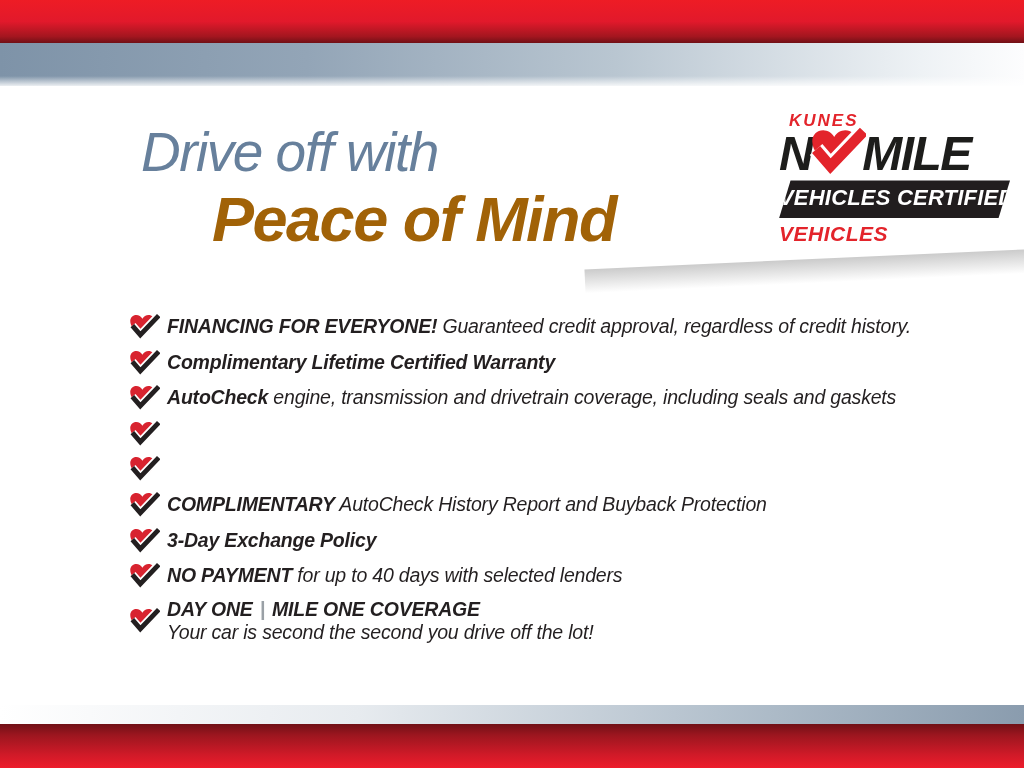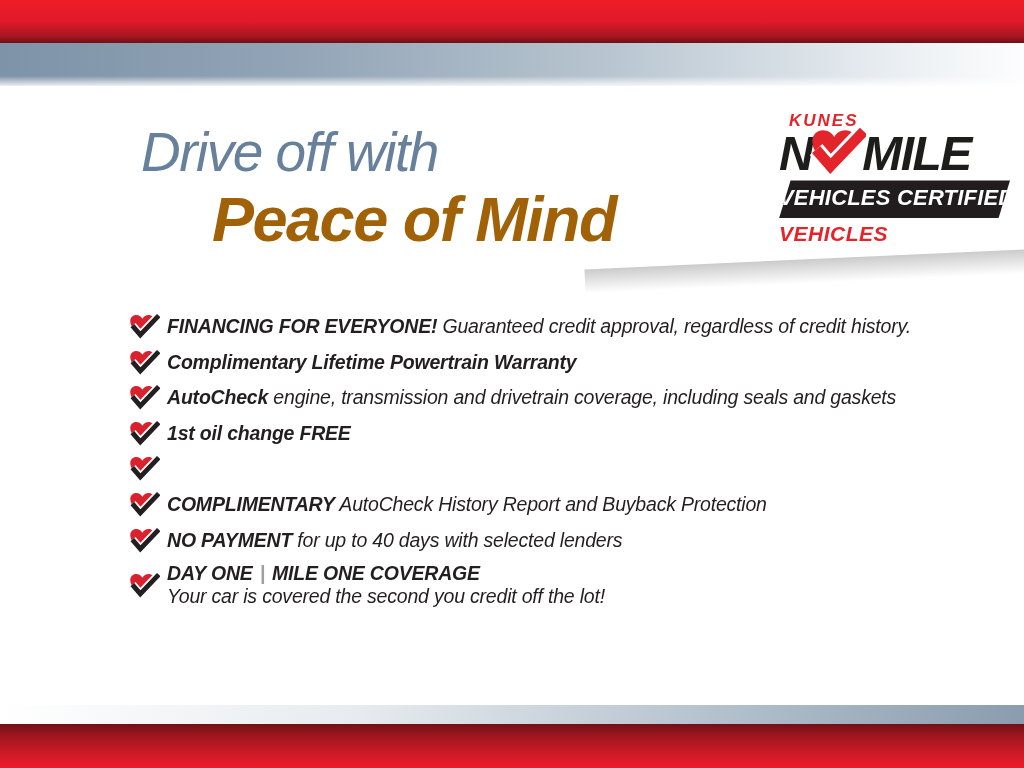--- a/index.html
+++ b/index.html
@@ -117,37 +117,36 @@
           <polyline points="4,14.5 13.5,25.5 35.5,2.5" stroke="#231f20" stroke-width="5.8" fill="none"></polyline>
         </svg>
         <div class="benefit-text"><span class="bold">FINANCING FOR EVERYONE!</span><span> Guaranteed credit approval, regardless of credit history.</span></div>
       </div>
       <div class="benefit">
         <svg class="benefit-icon" viewBox="0 0 37 31">
           <path d="M16 28 C7 21 1.5 15.5 1.5 9 C1.5 4.9 4.7 1.8 8.7 1.8 C11.7 1.8 14.5 3.6 16 6.3 C17.5 3.6 20.3 1.8 23.3 1.8 C27.3 1.8 30.5 4.9 30.5 9 C30.5 15.5 25 21 16 28 Z" fill="#d8232f"></path>
           <polyline points="4,14.5 13.5,25.5 35.5,2.5" stroke="#ffffff" stroke-width="10" fill="none"></polyline>
           <polyline points="4,14.5 13.5,25.5 35.5,2.5" stroke="#231f20" stroke-width="5.8" fill="none"></polyline>
         </svg>
-        <div class="benefit-text"><span class="bold">Complimentary Lifetime Powertrain Warranty</span></div>
+        <div class="benefit-text"><span class="bold">Complimentary Lifetime Certified Warranty</span></div>
       </div>
       <div class="benefit">
         <svg class="benefit-icon" viewBox="0 0 37 31">
           <path d="M16 28 C7 21 1.5 15.5 1.5 9 C1.5 4.9 4.7 1.8 8.7 1.8 C11.7 1.8 14.5 3.6 16 6.3 C17.5 3.6 20.3 1.8 23.3 1.8 C27.3 1.8 30.5 4.9 30.5 9 C30.5 15.5 25 21 16 28 Z" fill="#d8232f"></path>
           <polyline points="4,14.5 13.5,25.5 35.5,2.5" stroke="#ffffff" stroke-width="10" fill="none"></polyline>
           <polyline points="4,14.5 13.5,25.5 35.5,2.5" stroke="#231f20" stroke-width="5.8" fill="none"></polyline>
         </svg>
         <div class="benefit-text"><span class="bold">AutoCheck</span><span> engine, transmission and drivetrain coverage, including seals and gaskets</span></div>
       </div>
       <div class="benefit">
         <svg class="benefit-icon" viewBox="0 0 37 31">
           <path d="M16 28 C7 21 1.5 15.5 1.5 9 C1.5 4.9 4.7 1.8 8.7 1.8 C11.7 1.8 14.5 3.6 16 6.3 C17.5 3.6 20.3 1.8 23.3 1.8 C27.3 1.8 30.5 4.9 30.5 9 C30.5 15.5 25 21 16 28 Z" fill="#d8232f"></path>
           <polyline points="4,14.5 13.5,25.5 35.5,2.5" stroke="#ffffff" stroke-width="10" fill="none"></polyline>
           <polyline points="4,14.5 13.5,25.5 35.5,2.5" stroke="#231f20" stroke-width="5.8" fill="none"></polyline>
         </svg>
-        <div class="benefit-text"><span class="bold">1st oil change FREE</span></div>
       </div>
       <div class="benefit">
         <svg class="benefit-icon" viewBox="0 0 37 31">
           <path d="M16 28 C7 21 1.5 15.5 1.5 9 C1.5 4.9 4.7 1.8 8.7 1.8 C11.7 1.8 14.5 3.6 16 6.3 C17.5 3.6 20.3 1.8 23.3 1.8 C27.3 1.8 30.5 4.9 30.5 9 C30.5 15.5 25 21 16 28 Z" fill="#d8232f"></path>
           <polyline points="4,14.5 13.5,25.5 35.5,2.5" stroke="#ffffff" stroke-width="10" fill="none"></polyline>
           <polyline points="4,14.5 13.5,25.5 35.5,2.5" stroke="#231f20" stroke-width="5.8" fill="none"></polyline>
         </svg>
       </div>
       <div class="benefit">
         <svg class="benefit-icon" viewBox="0 0 37 31">
@@ -156,28 +155,36 @@
           <polyline points="4,14.5 13.5,25.5 35.5,2.5" stroke="#231f20" stroke-width="5.8" fill="none"></polyline>
         </svg>
         <div class="benefit-text"><span class="bold">COMPLIMENTARY</span><span> AutoCheck History Report and Buyback Protection</span></div>
       </div>
       <div class="benefit">
         <svg class="benefit-icon" viewBox="0 0 37 31">
           <path d="M16 28 C7 21 1.5 15.5 1.5 9 C1.5 4.9 4.7 1.8 8.7 1.8 C11.7 1.8 14.5 3.6 16 6.3 C17.5 3.6 20.3 1.8 23.3 1.8 C27.3 1.8 30.5 4.9 30.5 9 C30.5 15.5 25 21 16 28 Z" fill="#d8232f"></path>
           <polyline points="4,14.5 13.5,25.5 35.5,2.5" stroke="#ffffff" stroke-width="10" fill="none"></polyline>
           <polyline points="4,14.5 13.5,25.5 35.5,2.5" stroke="#231f20" stroke-width="5.8" fill="none"></polyline>
         </svg>
+        <div class="benefit-text"><span class="bold">3-Day Exchange Policy</span></div>
+      </div>
+      <div class="benefit">
+        <svg class="benefit-icon" viewBox="0 0 37 31">
+          <path d="M16 28 C7 21 1.5 15.5 1.5 9 C1.5 4.9 4.7 1.8 8.7 1.8 C11.7 1.8 14.5 3.6 16 6.3 C17.5 3.6 20.3 1.8 23.3 1.8 C27.3 1.8 30.5 4.9 30.5 9 C30.5 15.5 25 21 16 28 Z" fill="#d8232f"></path>
+          <polyline points="4,14.5 13.5,25.5 35.5,2.5" stroke="#ffffff" stroke-width="10" fill="none"></polyline>
+          <polyline points="4,14.5 13.5,25.5 35.5,2.5" stroke="#231f20" stroke-width="5.8" fill="none"></polyline>
+        </svg>
         <div class="benefit-text"><span class="bold">NO PAYMENT</span><span> for up to 40 days with selected lenders</span></div>
       </div>
       <div class="benefit">
         <svg class="benefit-icon" viewBox="0 0 37 31">
           <path d="M16 28 C7 21 1.5 15.5 1.5 9 C1.5 4.9 4.7 1.8 8.7 1.8 C11.7 1.8 14.5 3.6 16 6.3 C17.5 3.6 20.3 1.8 23.3 1.8 C27.3 1.8 30.5 4.9 30.5 9 C30.5 15.5 25 21 16 28 Z" fill="#d8232f"></path>
           <polyline points="4,14.5 13.5,25.5 35.5,2.5" stroke="#ffffff" stroke-width="10" fill="none"></polyline>
           <polyline points="4,14.5 13.5,25.5 35.5,2.5" stroke="#231f20" stroke-width="5.8" fill="none"></polyline>
         </svg>
-        <div class="benefit-text"><span class="bold">DAY ONE</span><span class="sep">|</span><span class="bold">MILE ONE COVERAGE</span><div class="benefit-sub">Your car is covered the second you credit off the lot!</div></div>
+        <div class="benefit-text"><span class="bold">DAY ONE</span><span class="sep">|</span><span class="bold">MILE ONE COVERAGE</span><div class="benefit-sub">Your car is second the second you drive off the lot!</div></div>
       </div>
     </div>
 
   <div class="bottom-gray-band"></div>
   <div class="bottom-red-bar"></div>
 
 </div>
 
 </body></html>

